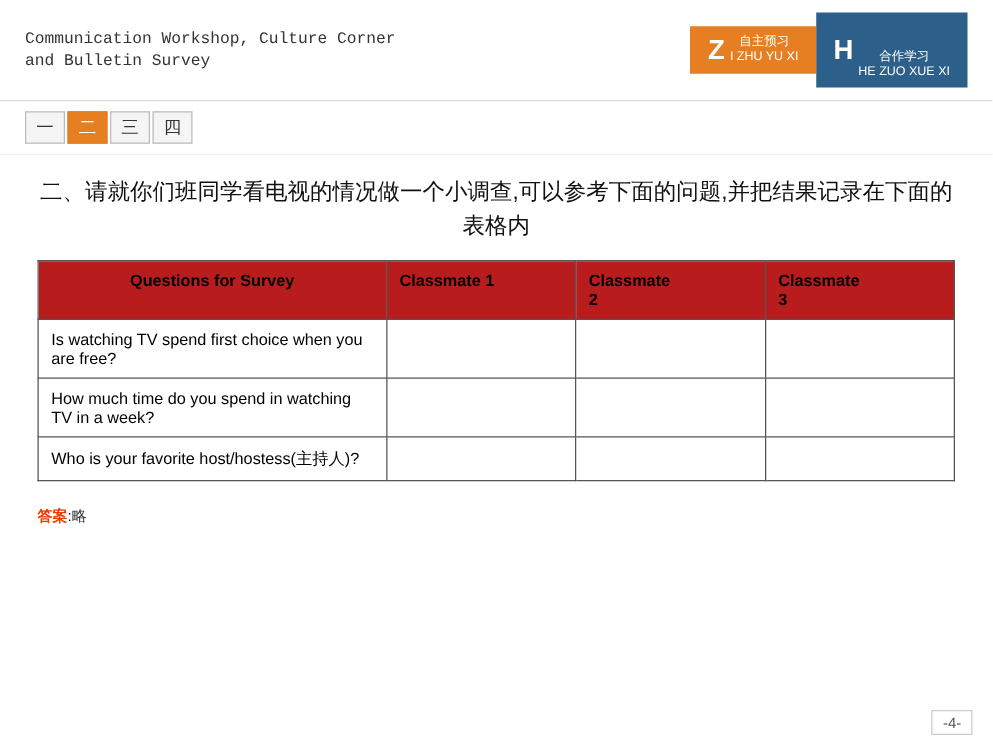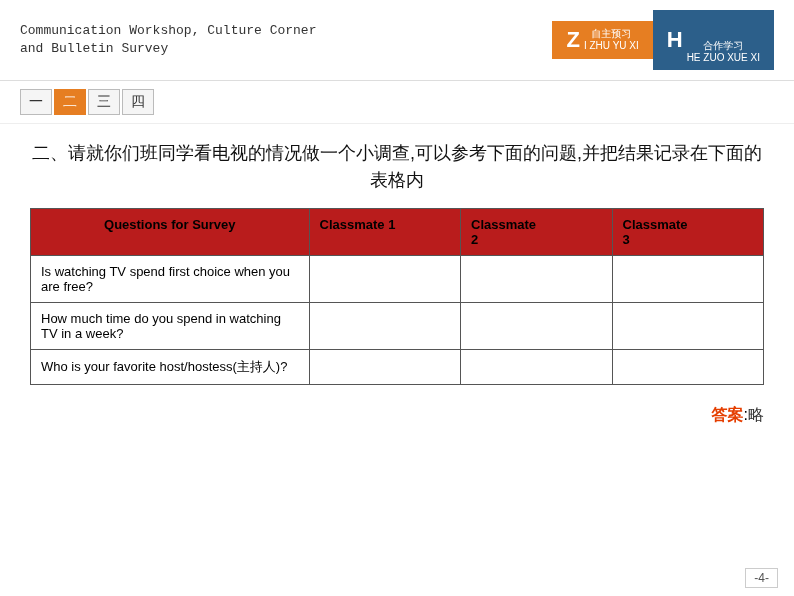--- a/index.html
+++ b/index.html
@@ -154,23 +154,22 @@
     .survey-table td {
       min-height: 40px;
     }
 
     .col-questions {
       font-weight: bold;
     }
 
     
     .answer-section {
-      font-size: 16px;
+      font-size: 12px;
       margin-top: 8px;
-      text-align: right;
     }
 
     .answer-label {
       color: #e53e00;
       font-weight: bold;
     }
 
     .answer-text {
       color: #333;
     }

